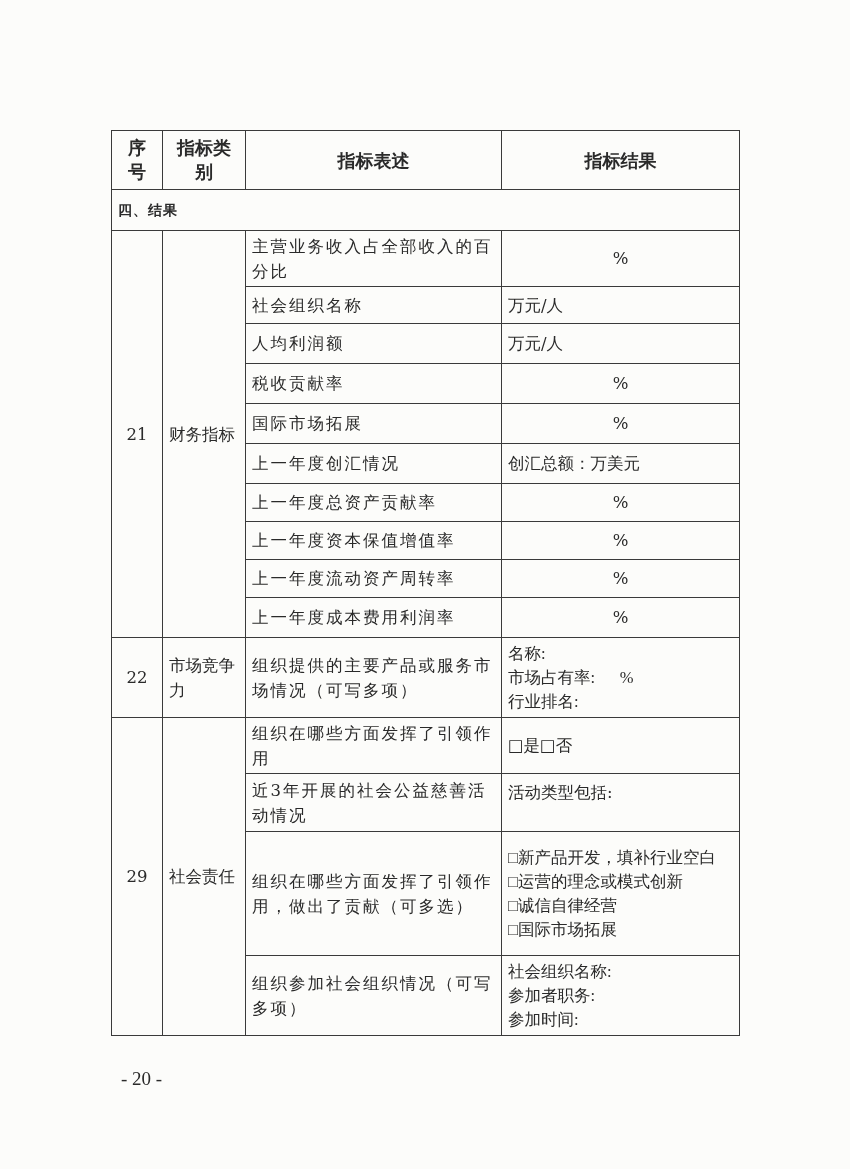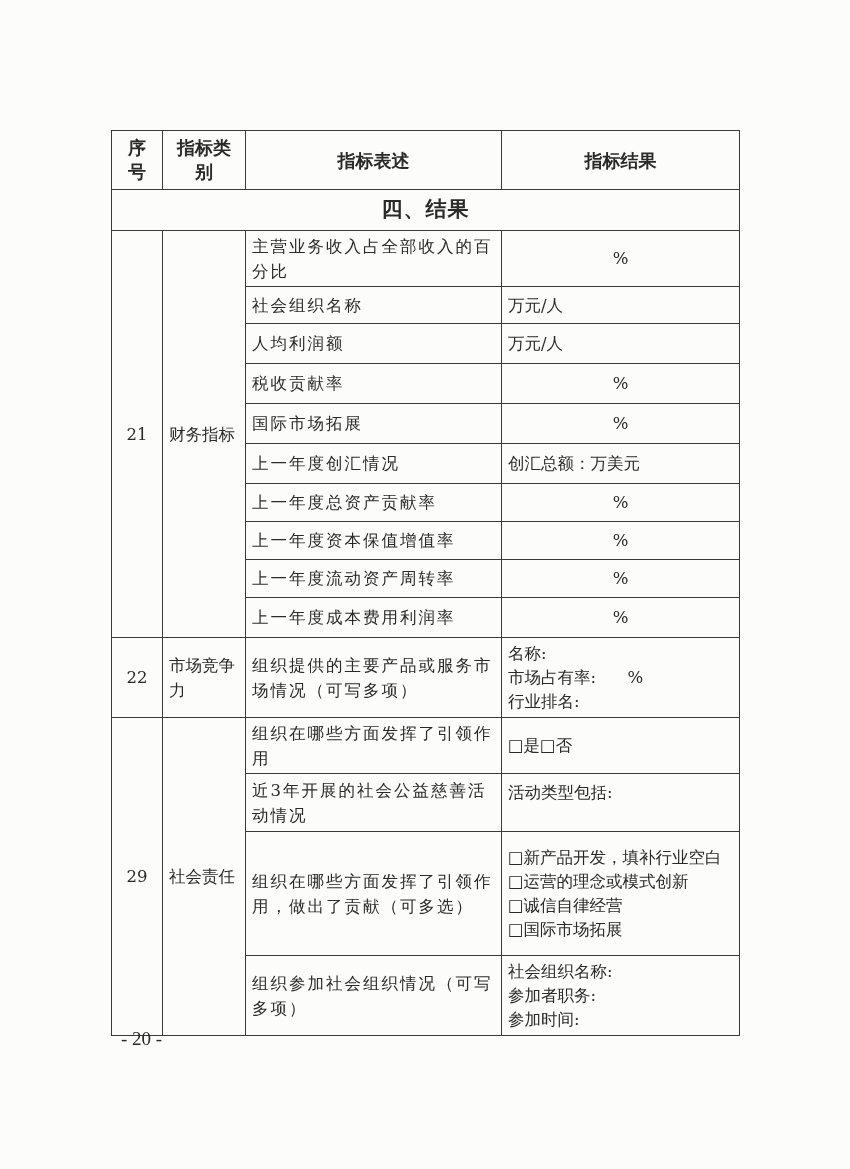--- a/index.html
+++ b/index.html
@@ -8,26 +8,26 @@
     font-family: "DejaVu Serif", "Liberation Serif", serif; color:#2a2a2a;
   }
   .tbl { position:absolute; left:111px; top:130px; width:629px; border-collapse:collapse; table-layout:fixed; }
   .tbl td { border:1.5px solid #3a3a3a; padding:0 6px; font-size:16.5px; line-height:25px; vertical-align:middle; }
   .c-no { width:38px; text-align:center; }
   .c-cat { width:70px; text-align:left; }
   .c-desc { width:243px; letter-spacing:2px;margin-top:48px; }
   .c-res { }
   .hdr td { height:58px; font-size:18px; font-weight:bold; text-align:center; }
   .hdr .c-no, .hdr .c-cat { line-height:24px; }
-  .section td { height:40px; text-align:center; font-size:21px; font-weight:bold; letter-spacing:1px;font-family:Liberation Mono, monospace; }
+  .section td { height:40px; text-align:left; font-size:14px; font-weight:bold; letter-spacing:1px; }
   .row-s td { height:34px; }
   .pct { text-align:center; }
   .res-left { text-align:left; }
-  .page-num { position:absolute; left:121px; top:1028px; font-size:19px; font-family:"Liberation Serif", serif; }
-  .res-lines div { line-height:24px; }
+  .page-num { position:absolute; left:121px; top:1068px; font-size:19px; font-family:"Liberation Serif", serif; }
+  .res-lines div { line-height:24px;font-family:Liberation Serif, serif; }
 </style>
 </head>
 <body>
 
 <table class="tbl">
   <tbody>
       <tr class="hdr">
     <td class="c-no"><span style="white-space:pre-line">序
 号</span></td>
     <td class="c-cat"><span style="white-space:pre-line">指标类

